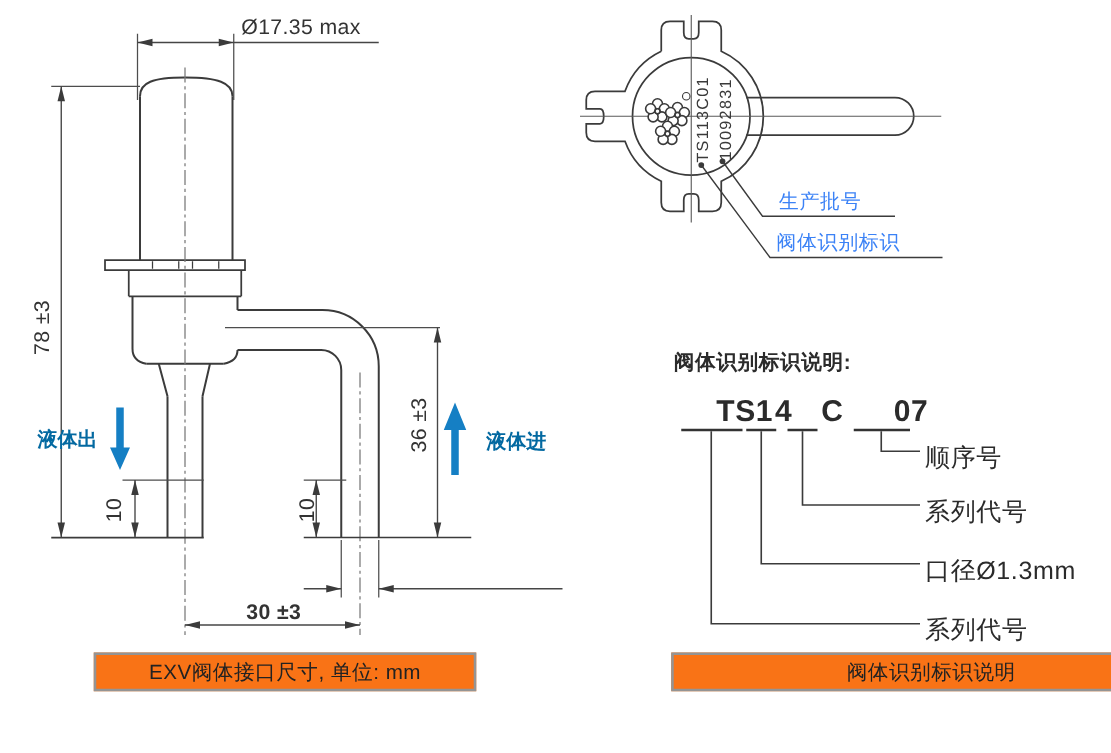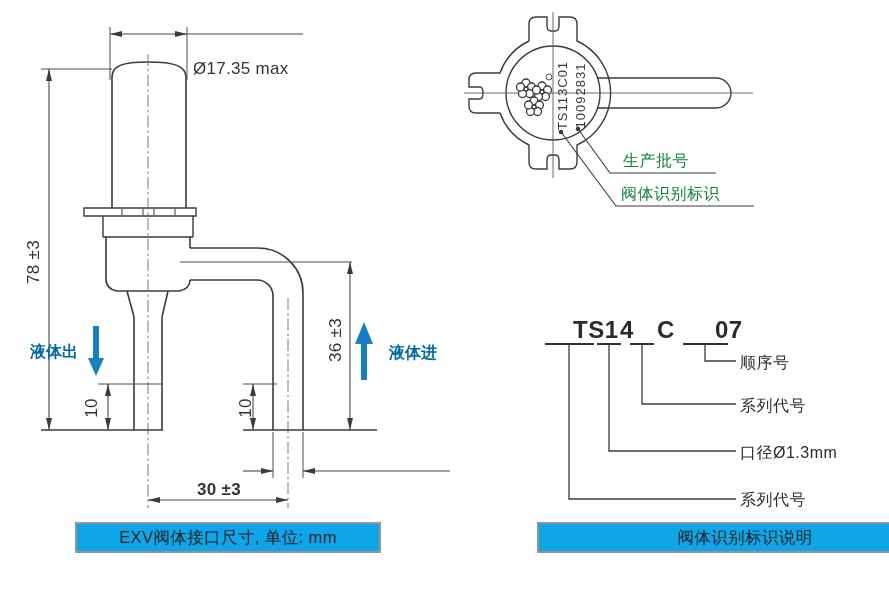--- a/index.html
+++ b/index.html
@@ -7,26 +7,26 @@
     position:relative;width:889px;height:602px;background:#ffffff;
     font-family:"Liberation Sans","DejaVu Sans",sans-serif;
     color:#2e2e2e;overflow:hidden;
   }
   #canvas svg{position:absolute;left:0;top:0;}
   .txt{position:absolute;white-space:nowrap;color:#333;}
   .dim{font-size:17px;font-weight:500;letter-spacing:.3px;}
   .rot{transform:rotate(-90deg);transform-origin:center center;text-align:center;}
   .blue{color:#0369a1;font-weight:700;font-size:16px;margin-left:12px;}
   .mark{font-size:13px;letter-spacing:1px;color:#3a3a3a;text-align:center;}
-  .callout{font-size:16px;color:#15803d;letter-spacing:.5px;}
+  .callout{font-size:16px;color:#3b82f6;letter-spacing:.5px;}
   .legend-heading{font-size:16.5px;font-weight:600;color:#2b2b2b;letter-spacing:.5px;}
   .seg{position:absolute;font-size:24px;font-weight:600;color:#2b2b2b;letter-spacing:.5px;margin-left:24px;}
-  .legend-label{font-size:16px;color:#2b2b2b;letter-spacing:.5px;}
+  .legend-label{font-size:20px;color:#2b2b2b;letter-spacing:.5px;}
   .caption-box{
-    position:absolute;border:2px solid #949494;background:#0ea5e9;
+    position:absolute;border:2px solid #949494;background:#f97316;
     display:flex;align-items:center;justify-content:center;
     font-size:16.5px;color:#222;letter-spacing:.4px;
   }
 </style>
 </head>
 <body>
 
 <div id="canvas">
 
   <svg width="889" height="602" viewBox="0 0 889 602">
@@ -151,34 +151,35 @@
         <path d="M683,344 H728"></path>
     </g>
     <g stroke="#3b3b3b" stroke-width="1.3" fill="none">
       <path d="M705,345 V361 H736"></path>
       <path d="M642,345 V404 H736"></path>
       <path d="M609,345 V451 H736"></path>
       <path d="M569,345 V499 H736"></path>
     </g>
   </svg>
 
-  <div class="txt dim" style="left:193px;top:12px;margin-top:47px;">Ø17.35 max</div>
+  <div class="txt dim" style="left:193px;top:12px;">Ø17.35 max</div>
   <div class="txt dim rot" style="left:4px;top:252px;width:60px;">78 ±3</div>
   <div class="txt dim rot" style="left:306px;top:330px;width:60px;">36 ±3</div>
   <div class="txt dim rot" style="left:77px;top:398px;width:30px;">10</div>
   <div class="txt dim rot" style="left:231px;top:398px;width:30px;">10</div>
   <div class="txt dim" style="left:197px;top:480px;font-weight:bold;">30 ±3</div>
   <div class="txt blue" style="left:18px;top:342px;">液体出</div>
   <div class="txt blue" style="left:377px;top:343px;">液体进</div>
 
   <div class="txt mark rot" style="left:522px;top:88px;width:80px;">TS113C01</div>
   <div class="txt mark rot" style="left:540px;top:88px;width:80px;">10092831</div>
   <div class="txt callout" style="left:623px;top:151px;">生产批号</div>
   <div class="txt callout" style="left:621px;top:184px;">阀体识别标识</div>
 
+  <div class="txt legend-heading" style="left:539px;top:279px;">阀体识别标识说明:</div>
   <span class="seg" style="left:549px;top:316px;">TS1</span>
   <span class="seg" style="left:596px;top:316px;">4</span>
   <span class="seg" style="left:633px;top:316px;">C</span>
   <span class="seg" style="left:691px;top:316px;">07</span>
   <div class="txt legend-label" style="left:740px;top:353px;">顺序号</div>
   <div class="txt legend-label" style="left:740px;top:396px;">系列代号</div>
   <div class="txt legend-label" style="left:740px;top:443px;">口径Ø1.3mm</div>
   <div class="txt legend-label" style="left:740px;top:490px;">系列代号</div>
 
   <div class="caption-box" style="left:75px;top:522px;width:302px;height:27px;">

